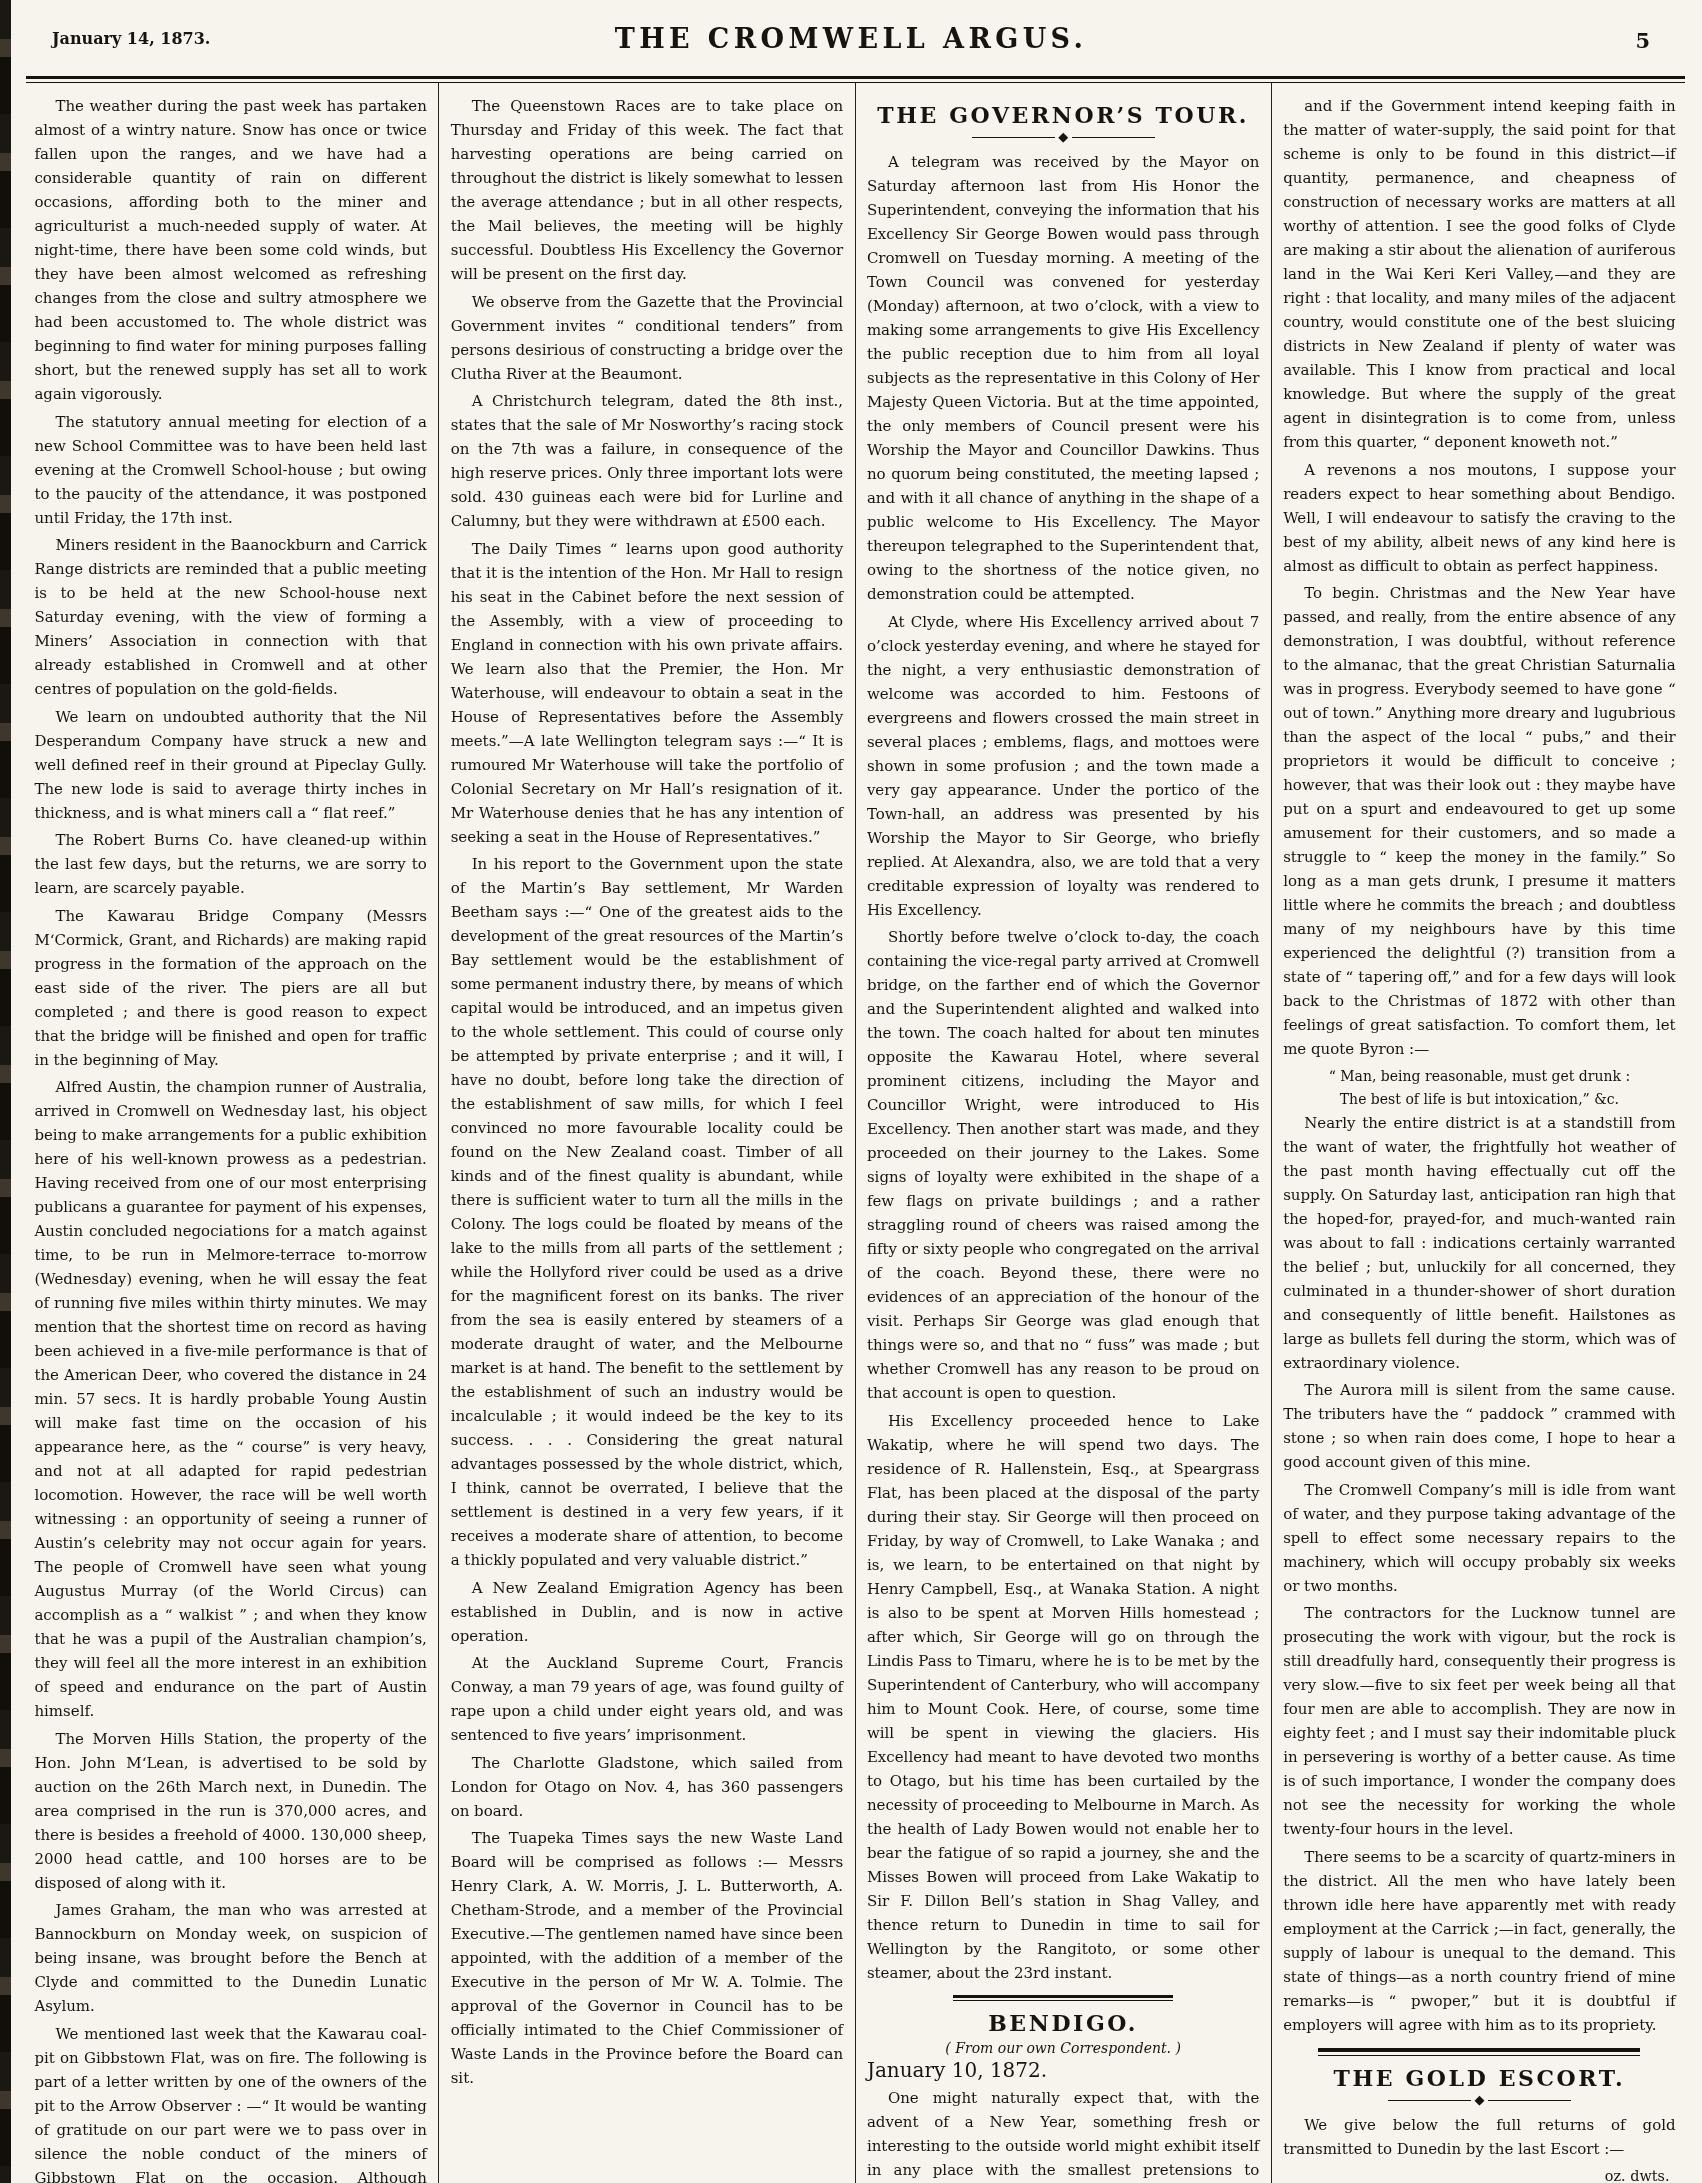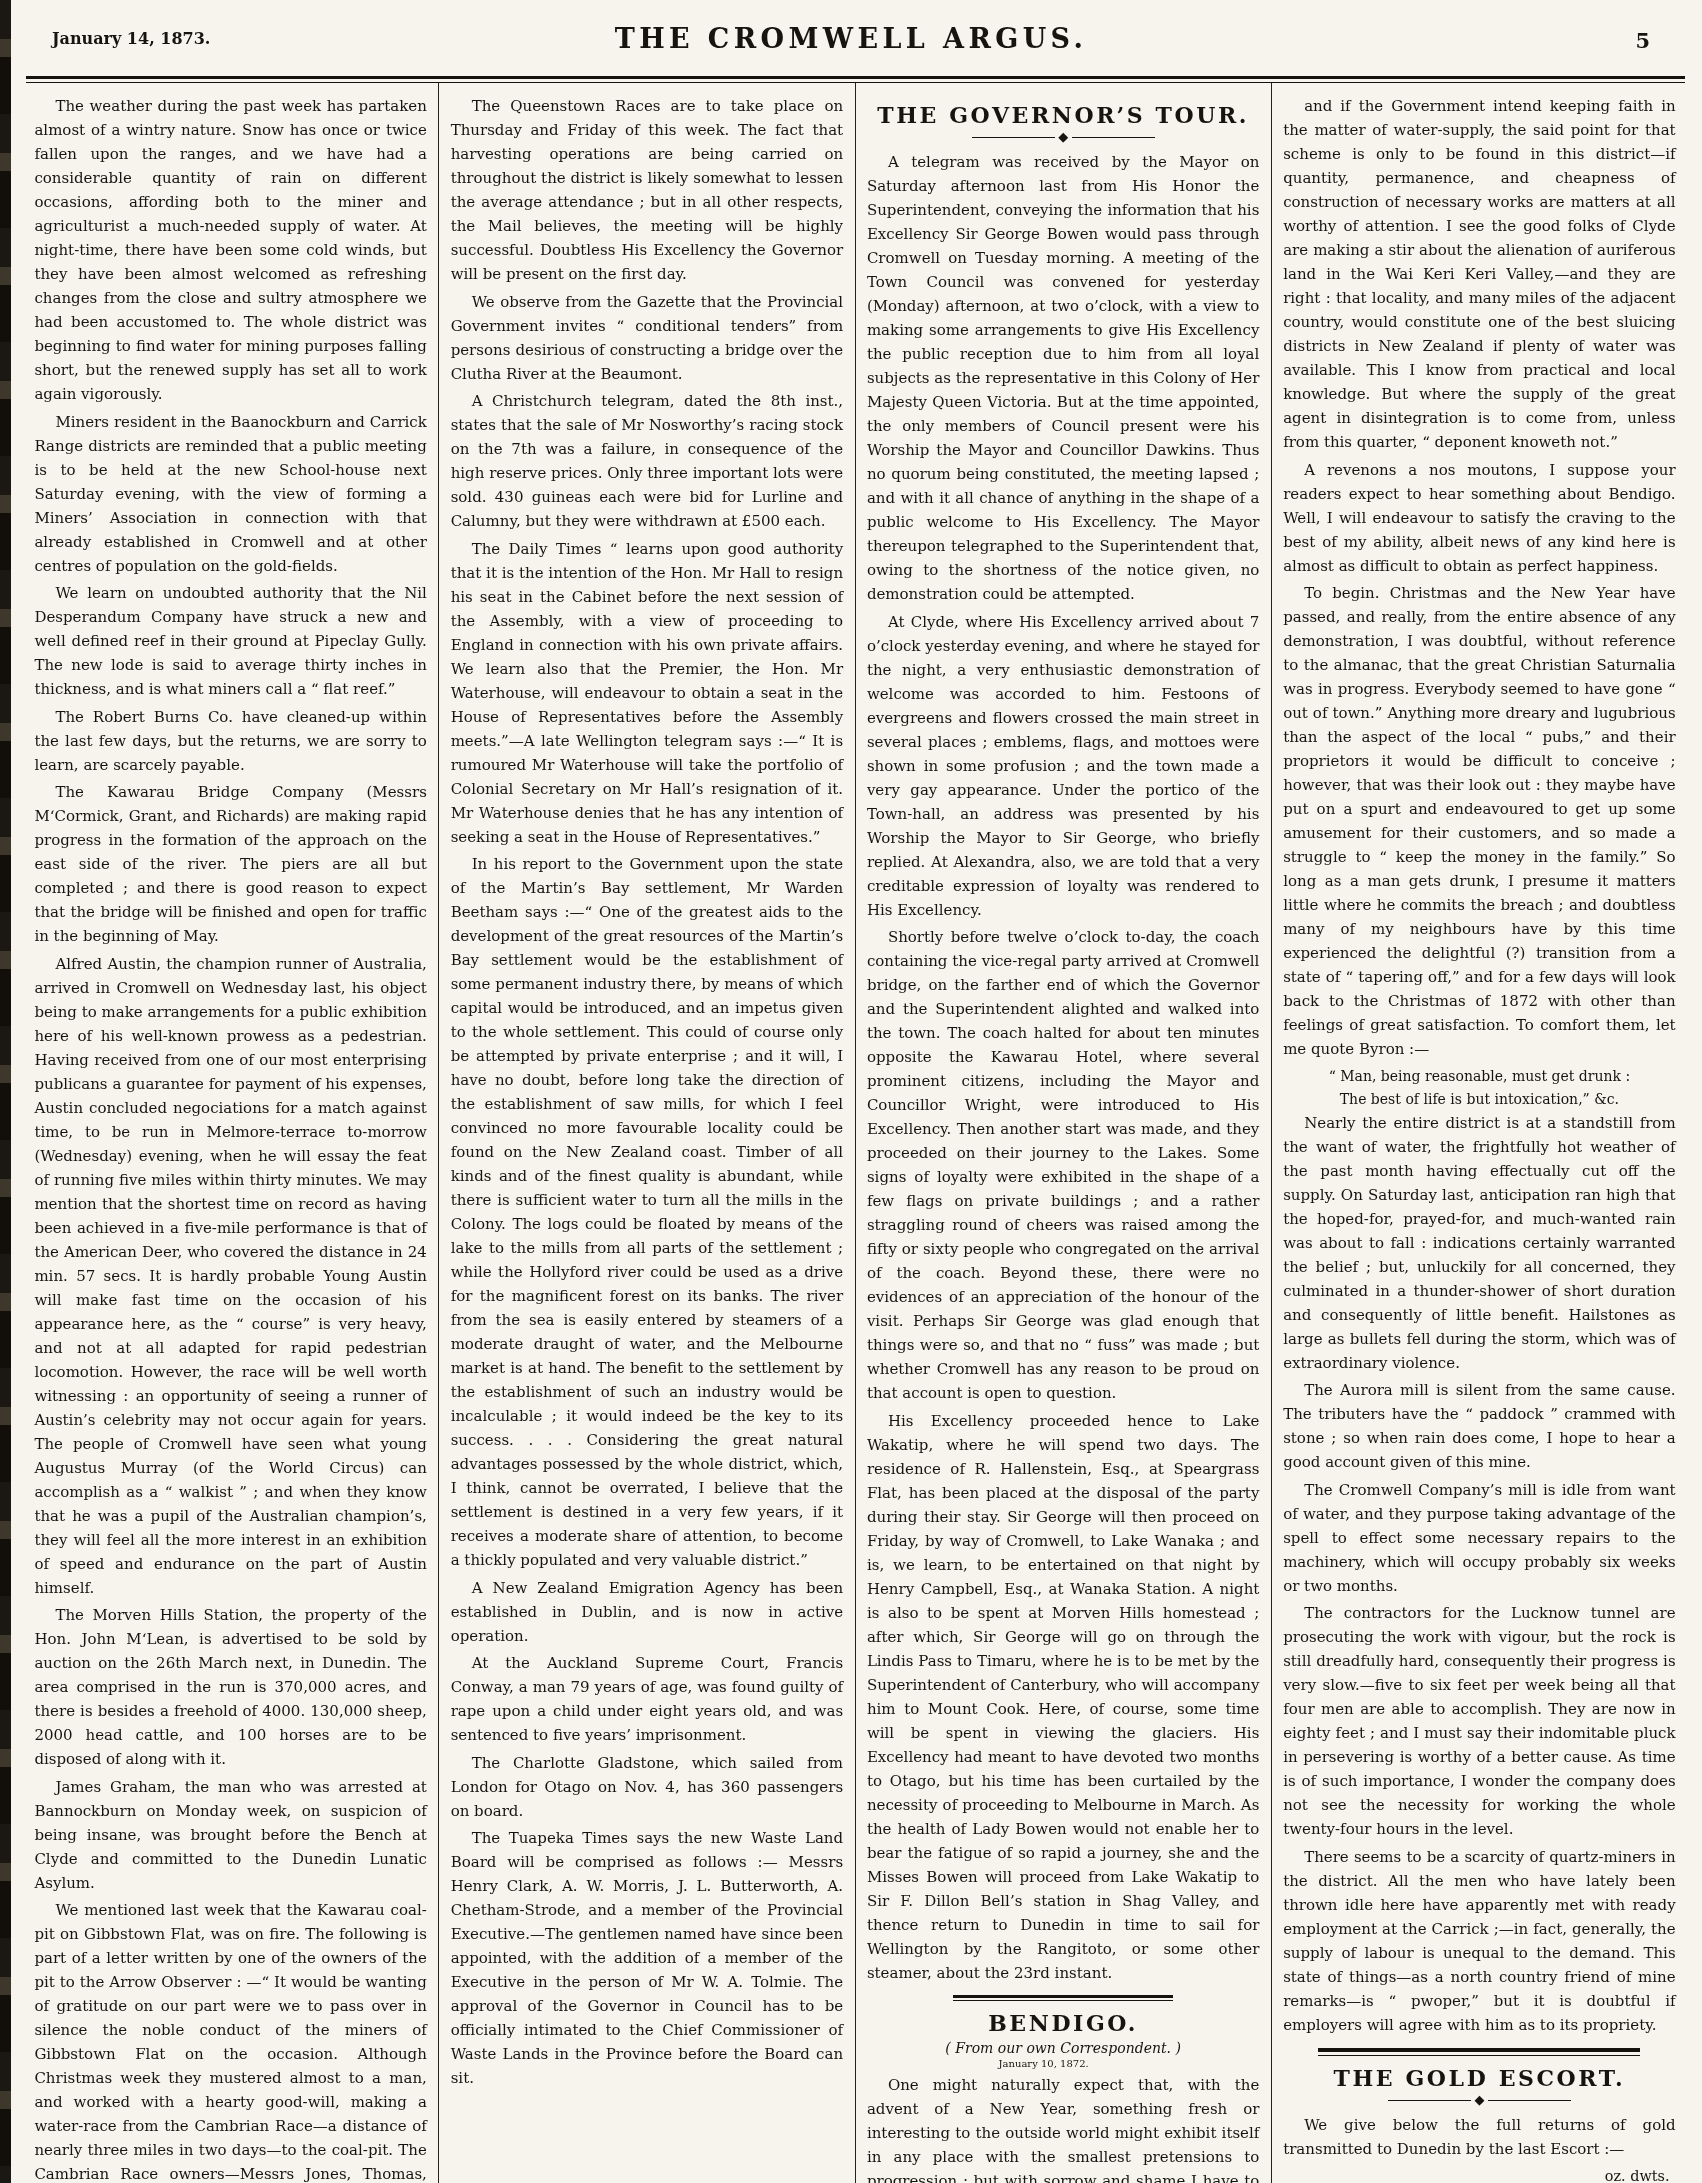--- a/index.html
+++ b/index.html
@@ -13,21 +13,21 @@
        font-size:27px;font-weight:bold;letter-spacing:4.4px;white-space:nowrap;}
   .masthead .pageno{position:absolute;right:52px;top:28px;font-size:21px;font-weight:bold;}
   .head-rule{margin:0 17.5px 0 26px;border-top:3.9px solid #15120d;border-bottom:1.3px solid #15120d;height:2.6px;}
   .cols{display:flex;align-items:stretch;margin:0 15px 0 23px;height:2830px;}
   .col{flex:1 1 0;padding:11.4px 11.4px 0 11.4px;overflow:hidden;}
   .col + .col{border-left:1.3px solid #26221a;}
   .para{font-size:15px;line-height:24px;text-align:justify;text-indent:21px;margin:0 0 3.5px 0;}
   .sec-head{font-size:22px;font-weight:bold;text-align:center;letter-spacing:2.6px;margin:7.9px 0 4.4px 0;}
   .sub-center{font-size:14px;text-align:center;margin:1.7px 0;}
   .byline{font-style:italic;}
-  .dateline{font-size:10px;text-align:center;padding-right:39px;margin:1.7px 0 4.4px 0;}
+  .dateline{font-size:20px;text-align:left;padding-right:39px;margin:1.7px 0 4.4px 0;}
   .orn{display:flex;align-items:center;justify-content:center;margin:5.2px 0 7.9px 0;}
   .orn::before,.orn::after{content:"";width:83px;border-top:1.7px solid #17140f;}
   .orn .dia{font-size:13px;line-height:8.7px;padding:0 3.5px;}
   .bar{border-top:4.8px solid #15120d;border-bottom:1.7px solid #15120d;height:2.6px;margin:11.4px auto 9.6px auto;width:82%;}
   .bar-thin{border-top:3.1px solid #15120d;border-bottom:1.3px solid #15120d;height:2.2px;margin:10.5px auto 8.7px auto;width:56%;}
   .unit-row{font-size:14.4px;text-align:right;padding-right:6.1px;line-height:22px;}
   .quote{font-size:14px;line-height:22px;text-align:center;margin:0.9px 0;}
 </style>
 </head>
 <body>
@@ -39,20 +39,21 @@
   <div class="title">THE CROMWELL ARGUS.</div>
   <div class="pageno">5</div>
 </div>
 <div class="head-rule"></div>
 
 <div class="cols">
 
   <div class="col">
     <div>
         <p class="para">The weather during the past week has partaken almost of a wintry nature. Snow has once or twice fallen upon the ranges, and we have had a considerable quantity of rain on different occasions, affording both to the miner and agriculturist a much-needed supply of water. At night-time, there have been some cold winds, but they have been almost welcomed as refreshing changes from the close and sultry atmosphere we had been accustomed to. The whole district was beginning to find water for mining purposes falling short, but the renewed supply has set all to work again vigorously.</p>
+        <p class="para">The statutory annual meeting for election of a new School Committee was to have been held last evening at the Cromwell School-house ; but owing to the paucity of the attendance, it was postponed until Friday, the 17th inst.</p>
         <p class="para">Miners resident in the Baanockburn and Carrick Range districts are reminded that a public meeting is to be held at the new School-house next Saturday evening, with the view of forming a Miners’ Association in connection with that already established in Cromwell and at other centres of population on the gold-fields.</p>
         <p class="para">We learn on undoubted authority that the Nil Desperandum Company have struck a new and well defined reef in their ground at Pipeclay Gully. The new lode is said to average thirty inches in thickness, and is what miners call a “ flat reef.”</p>
         <p class="para">The Robert Burns Co. have cleaned-up within the last few days, but the returns, we are sorry to learn, are scarcely payable.</p>
         <p class="para">The Kawarau Bridge Company (Messrs M‘Cormick, Grant, and Richards) are making rapid progress in the formation of the approach on the east side of the river. The piers are all but completed ; and there is good reason to expect that the bridge will be finished and open for traffic in the beginning of May.</p>
         <p class="para">Alfred Austin, the champion runner of Australia, arrived in Cromwell on Wednesday last, his object being to make arrangements for a public exhibition here of his well-known prowess as a pedestrian. Having received from one of our most enterprising publicans a guarantee for payment of his expenses, Austin concluded negociations for a match against time, to be run in Melmore-terrace to-morrow (Wednesday) evening, when he will essay the feat of running five miles within thirty minutes. We may mention that the shortest time on record as having been achieved in a five-mile performance is that of the American Deer, who covered the distance in 24 min. 57 secs. It is hardly probable Young Austin will make fast time on the occasion of his appearance here, as the “ course” is very heavy, and not at all adapted for rapid pedestrian locomotion. However, the race will be well worth witnessing : an opportunity of seeing a runner of Austin’s celebrity may not occur again for years. The people of Cromwell have seen what young Augustus Murray (of the World Circus) can accomplish as a “ walkist ” ; and when they know that he was a pupil of the Australian champion’s, they will feel all the more interest in an exhibition of speed and endurance on the part of Austin himself.</p>
         <p class="para">The Morven Hills Station, the property of the Hon. John M‘Lean, is advertised to be sold by auction on the 26th March next, in Dunedin. The area comprised in the run is 370,000 acres, and there is besides a freehold of 4000. 130,000 sheep, 2000 head cattle, and 100 horses are to be disposed of along with it.</p>
         <p class="para">James Graham, the man who was arrested at Bannockburn on Monday week, on suspicion of being insane, was brought before the Bench at Clyde and committed to the Dunedin Lunatic Asylum.</p>
         <p class="para">We mentioned last week that the Kawarau coal-pit on Gibbstown Flat, was on fire. The following is part of a letter written by one of the owners of the pit to the Arrow Observer : —“ It would be wanting of gratitude on our part were we to pass over in silence the noble conduct of the miners of Gibbstown Flat on the occasion. Although Christmas week they mustered almost to a man, and worked with a hearty good-will, making a water-race from the Cambrian Race—a distance of nearly three miles in two days—to the coal-pit. The Cambrian Race owners—Messrs Jones, Thomas, and party—also rendered very valuable services, not only in making the race, but giving the use of their water, without which it would have been quite impossible to extinguish the fire.”</p>
       </div>
   </div>

